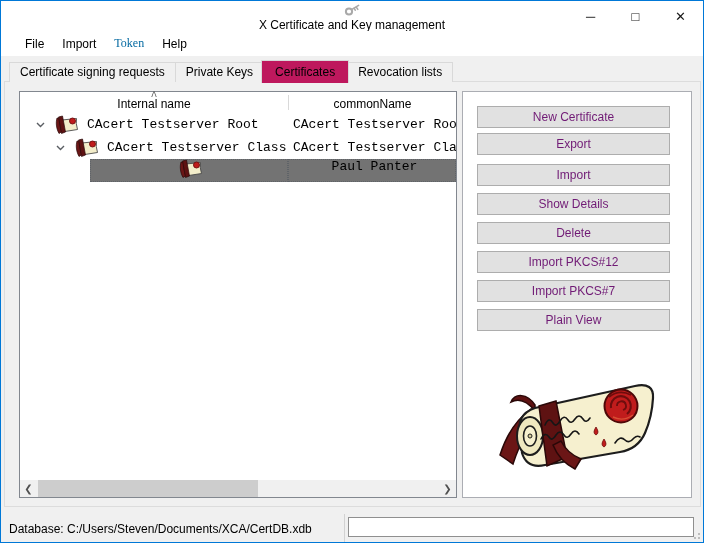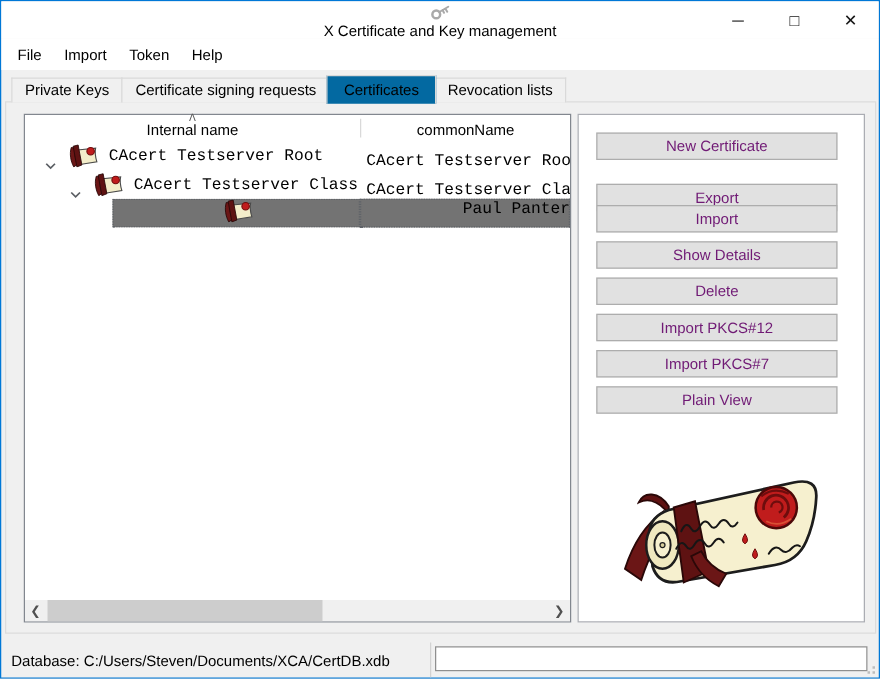--- a/index.html
+++ b/index.html
@@ -9,39 +9,39 @@
     background:#f0f0f0;border:1px solid #0078d7;
     font-family:"Liberation Sans",sans-serif;font-size:12px;color:#000;
   }
   
   .titlebar{position:absolute;left:0;top:0;right:0;height:30px;background:#fff;display:flex;align-items:center;flex-direction:column;}
   .app-icon{margin:0 8px 0 9px;display:flex;}
   .win-controls{position:absolute;right:0;top:0;height:30px;display:flex;}
   .win-btn{width:45px;height:30px;display:flex;align-items:center;justify-content:center;color:#151515;}
   .win-btn span{font-size:13px;line-height:13px;}
   
-  .menubar{position:absolute;left:0;top:30px;right:0;height:25px;background:#fff;display:flex;align-items:center;padding-left:4px;}
+  .menubar{position:absolute;left:0;top:30px;right:0;height:25px;background:#fff;display:flex;align-items:center;padding-left:15px;}
   .menu-item{padding:0 9px;height:100%;display:flex;align-items:center;}
-  .menu-item.disabled{color:#000000;}
+  .menu-item.disabled{color:#0369a1;font-family:Liberation Serif, serif;}
   
   .tabbar{position:absolute;left:8px;top:58px;height:23px;display:flex;align-items:flex-end;z-index:5;}
   .tab{height:20px;line-height:19px;padding:0 10px;background:#f0f0f0;border:1px solid #d9d9d9;border-bottom:none;margin-right:-1px;white-space:nowrap;}
-  .tab.active{height:23px;line-height:22px;background:#0369a1;position:relative;z-index:6;padding:0 13px;margin:0 -2px -1px -2px;border-color:#d9d9d9;}
+  .tab.active{height:23px;line-height:22px;background:#be185d;position:relative;z-index:6;padding:0 13px;margin:0 -2px -1px -2px;border-color:#d9d9d9;}
   .pane{position:absolute;left:3px;top:80px;width:697px;height:426px;background:#f0f0f0;border:1px solid #dcdcdc;z-index:1;}
   
   .tree-panel{position:absolute;left:18px;top:90px;width:438px;height:407px;background:#fff;border:1px solid #82878f;z-index:2;}
   .tree-header{position:relative;height:21px;background:#fff;}
   .th{position:absolute;top:0;height:21px;display:flex;align-items:flex-end;justify-content:center;padding-bottom:2px;}
   .th1{left:0;width:268px;}
   .th2{left:269px;right:0;}
   .th-divider{position:absolute;left:268px;top:3px;height:15px;width:1px;background:#d9d9d9;}
   .sort-arrow{position:absolute;left:0;width:268px;top:-1px;text-align:center;font-size:8px;line-height:8px;color:#595959;letter-spacing:0;}
   .tree-body{position:absolute;left:0;top:21px;right:0;bottom:17px;overflow:hidden;}
   .tree-row{position:relative;height:23px;}
-  .tcell{position:absolute;top:0;height:23px;display:flex;align-items:flex-end;overflow:hidden;font-family:"Liberation Mono","DejaVu Sans Mono",monospace;font-size:13px;white-space:pre;}
+  .tcell{position:absolute;top:0;height:23px;display:flex;align-items:center;overflow:hidden;font-family:"Liberation Mono","DejaVu Sans Mono",monospace;font-size:13px;white-space:pre;}
   .c1{left:0;width:268px;}
   .c2{left:268px;right:0;padding-left:5px;}
   .chev{width:20px;display:flex;justify-content:center;align-items:center;flex:none;}
   .row-entry{display:flex;align-items:center;height:100%;flex:1;gap:7px;padding-left:2px;}
   .sel{background:#737373;outline:1px dotted #5f6368;outline-offset:-1px;flex-direction:column;}
   
   .hscroll{position:absolute;left:0;right:0;bottom:0;height:17px;background:#f0f0f0;}
   .scroll-arrow{position:absolute;top:0;width:17px;height:17px;display:flex;align-items:center;justify-content:center;color:#505050;font-size:10px;}
   .scroll-arrow.left{left:0;}
   .scroll-arrow.right{right:0;}
@@ -85,22 +85,22 @@
   </div>
 
   <div class="menubar" id="menubar">
       <div class="menu-item">File</div>
       <div class="menu-item">Import</div>
       <div class="menu-item disabled">Token</div>
       <div class="menu-item">Help</div>
     </div>
 
   <div class="tabbar" id="tabbar">
+      <div class="tab">Certificate signing requests</div>
       <div class="tab">Private Keys</div>
-      <div class="tab">Certificate signing requests</div>
       <div class="tab active">Certificates</div>
       <div class="tab">Revocation lists</div>
     </div>
   <div class="pane"></div>
 
   <div class="tree-panel">
     <div class="tree-header">
       <div class="sort-arrow">ᐱ</div>
       <div class="th th1">Internal name</div>
       <div class="th-divider"></div>
@@ -145,21 +145,21 @@
     <div class="hscroll">
       <div class="scroll-arrow left">❮</div>
       <div class="hthumb"></div>
       <div class="scroll-arrow right">❯</div>
     </div>
   </div>
 
   <div class="right-panel">
     <div id="action-buttons">
         <button class="action-btn" style="top: 14px;">New Certificate</button>
-        <button class="action-btn" style="top: 55px;">Export</button>
+        <button class="action-btn" style="top: 41px;">Export</button>
         <button class="action-btn" style="top: 72px;">Import</button>
         <button class="action-btn" style="top: 101px;">Show Details</button>
         <button class="action-btn" style="top: 130px;">Delete</button>
         <button class="action-btn" style="top: 159px;">Import PKCS#12</button>
         <button class="action-btn" style="top: 188px;">Import PKCS#7</button>
         <button class="action-btn" style="top: 217px;">Plain View</button>
       </div>
     <div class="logo-wrap">
       <svg width="190" height="100" viewBox="0 0 190 100">
 

